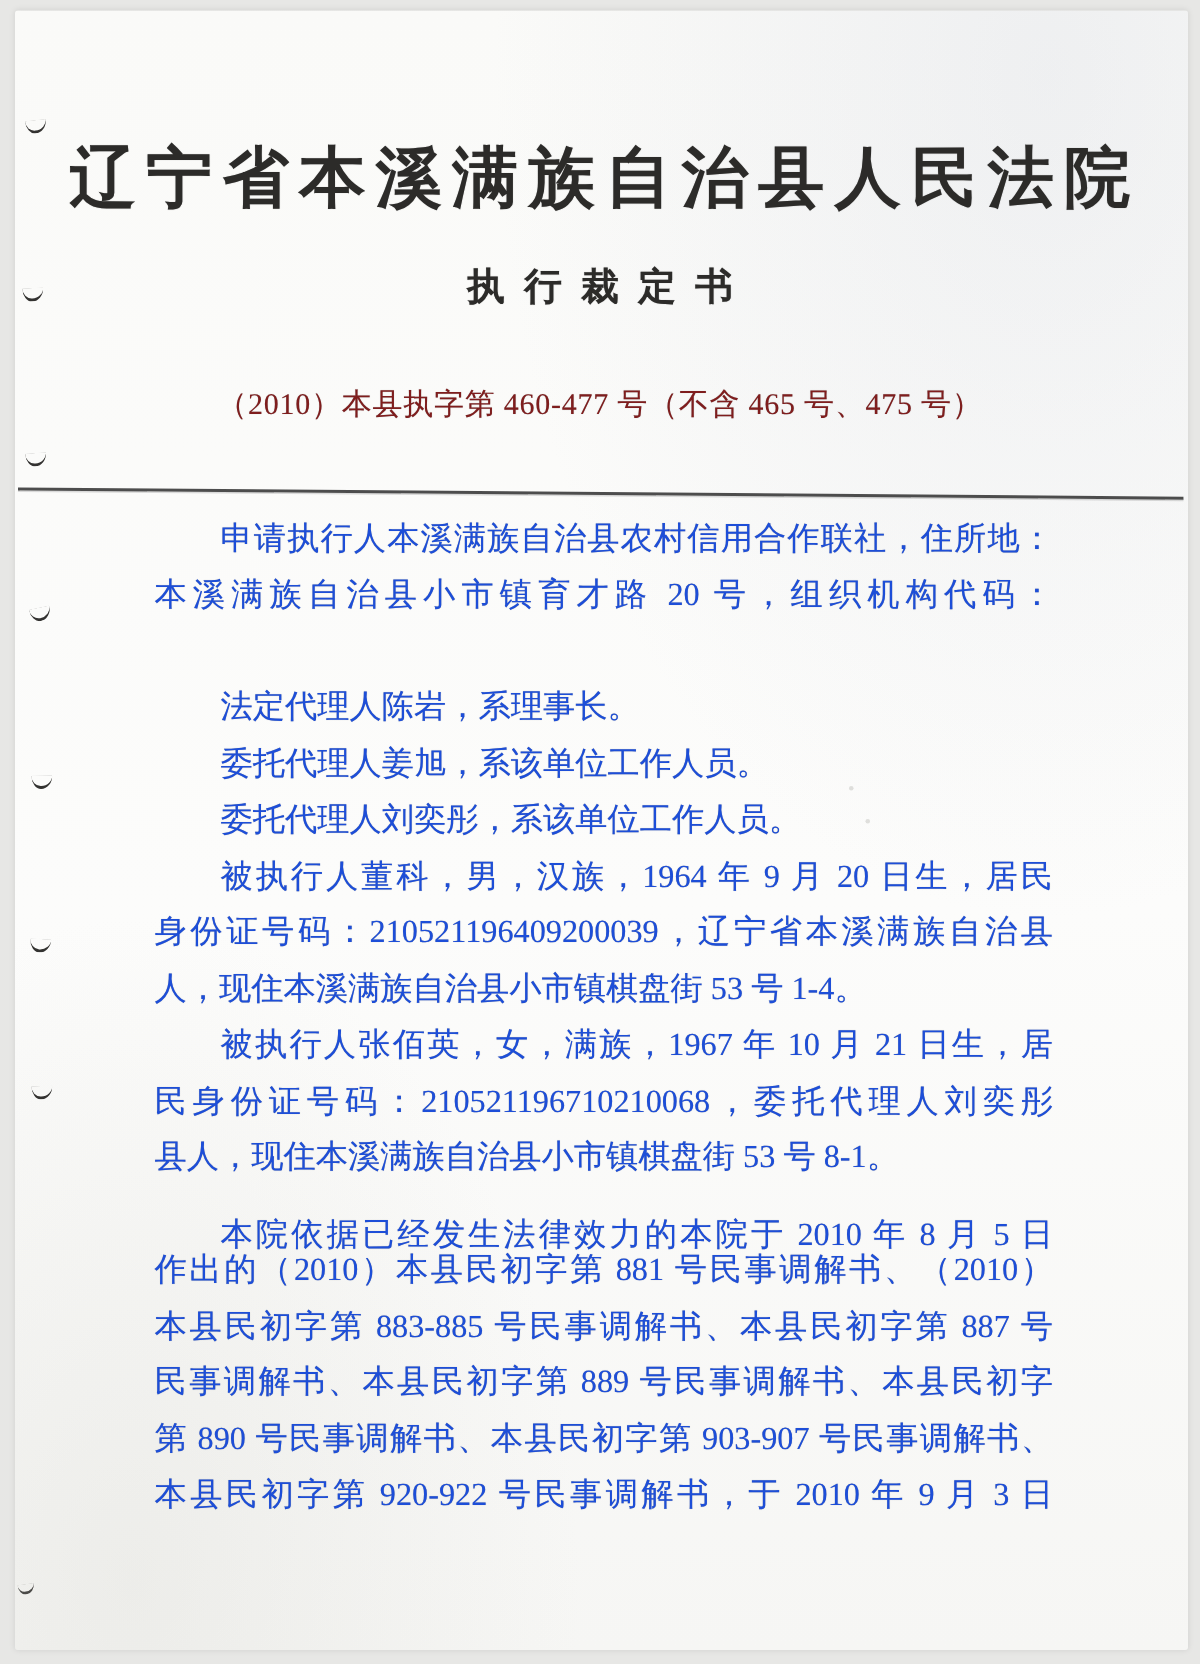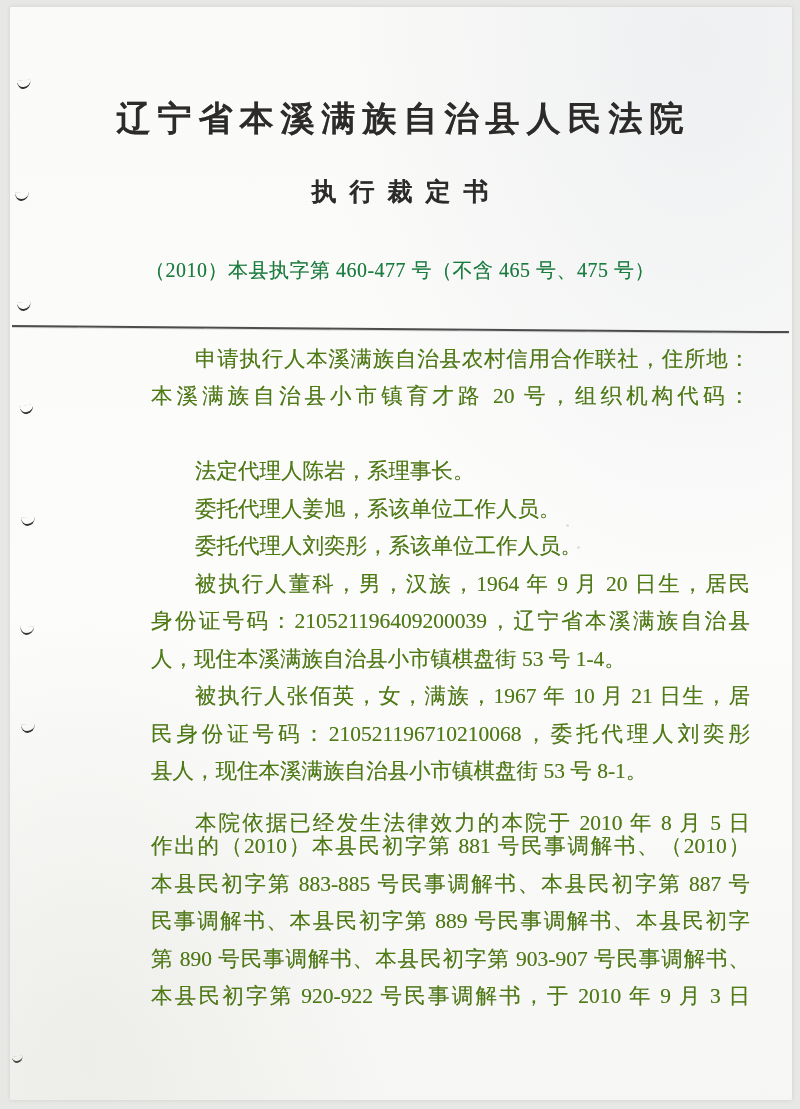--- a/index.html
+++ b/index.html
@@ -15,51 +15,50 @@
     background:
       radial-gradient(ellipse at 88% 4%, rgba(208,212,222,0.28), rgba(208,212,222,0) 38%),
       radial-gradient(ellipse at 10% 96%, rgba(214,214,208,0.30), rgba(214,214,208,0) 30%),
       linear-gradient(180deg,#fafaf8 0%,#fcfcfb 55%,#f6f6f4 100%);
     border-radius:2px;
     box-shadow:0 0 4px rgba(0,0,0,0.10);
   }
   .court-name{
     position:absolute;top:98px;left:0;width:800px;
     text-align:center;
-    font-size:34px;font-weight:700;color:#2c2b29;
+    font-size:44px;font-weight:700;color:#2c2b29;
     letter-spacing:7px;text-indent:7px;line-height:42px;
     text-shadow:0 0 0.6px rgba(40,40,40,0.45);
   }
   .doc-title{
     position:absolute;top:169px;left:0;width:800px;
     text-align:center;
     font-size:25px;font-weight:700;color:#2c2b29;
     letter-spacing:13px;text-indent:13px;line-height:46px;
     text-shadow:0 0 0.6px rgba(40,40,40,0.45);
   }
   .case-number{
     position:absolute;top:254px;left:0;width:800px;
     text-align:center;
-    font-size:20px;font-weight:400;color:#15803d;
+    font-size:20px;font-weight:400;color:#7f1d1d;
     letter-spacing:0.5px;line-height:32px;
     text-shadow:0 0 0.5px rgba(40,40,40,0.4);
   }
   .rule{
     position:absolute;top:325px;left:12px;width:777px;height:2px;
     background:rgba(52,52,52,0.88);
     transform:rotate(0.45deg);transform-origin:0 0;
     box-shadow:0 1px 0 rgba(70,70,70,0.18);
   }
   .body-block{position:absolute;left:103px;top:0;width:599px;height:1109px;}
   .line{
     position:absolute;left:0;width:599px;height:38px;
-    font-size:21.5px;color:#4d7c0f;line-height:37.5px;
+    font-size:21.5px;color:#1d4ed8;line-height:37.5px;
     white-space:nowrap;
     text-shadow:0 0 0.5px rgba(45,45,45,0.42);
-    margin-left:48px;
   }
   .line.fill{white-space:normal;text-align:justify;text-align-last:justify;}
   .line.indent{padding-left:44px;width:555px;}
   .tick{
     position:absolute;width:14px;height:7px;
     border-bottom:2.6px solid #232220;
     border-radius:0 0 55% 45% / 0 0 100% 100%;
     opacity:0.92;
   }
   .tick.small{width:11px;height:5px;border-bottom-width:2.2px;opacity:0.8;}

